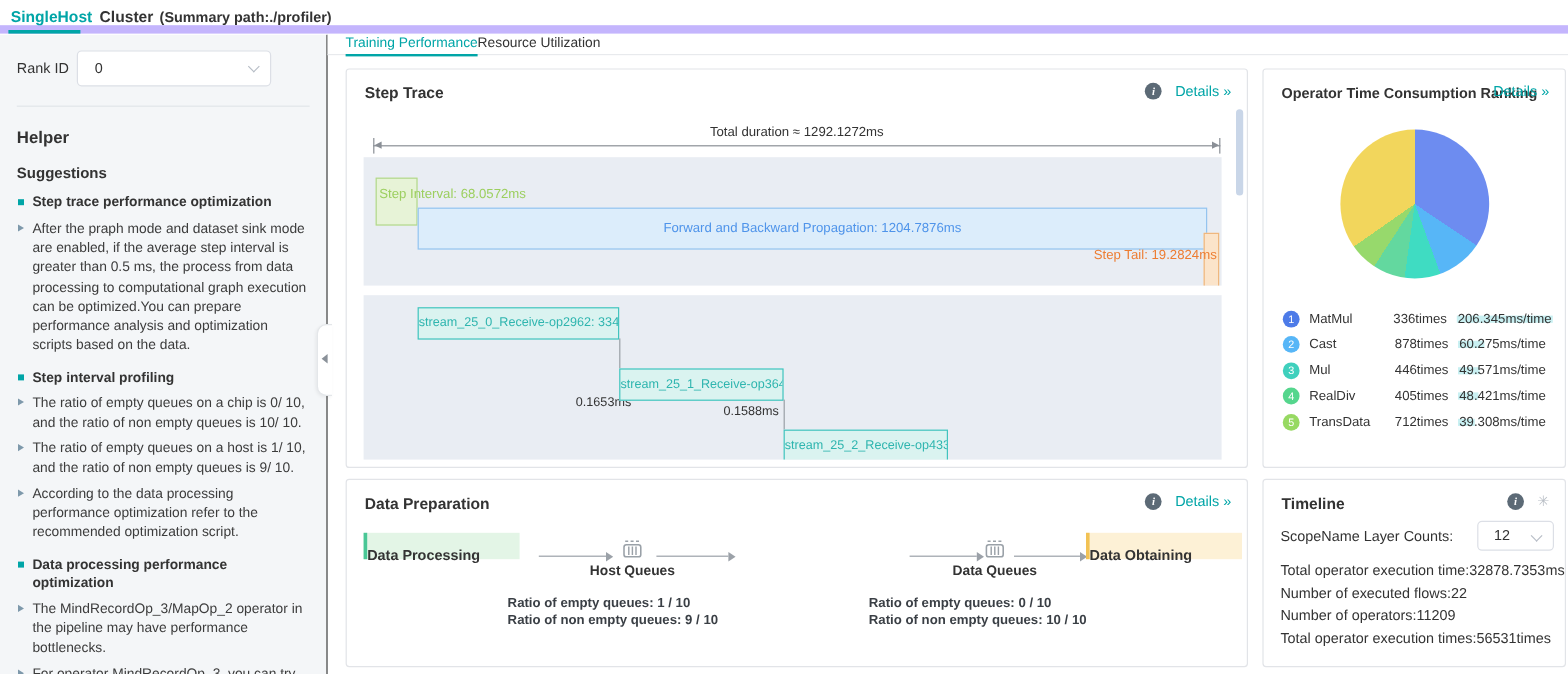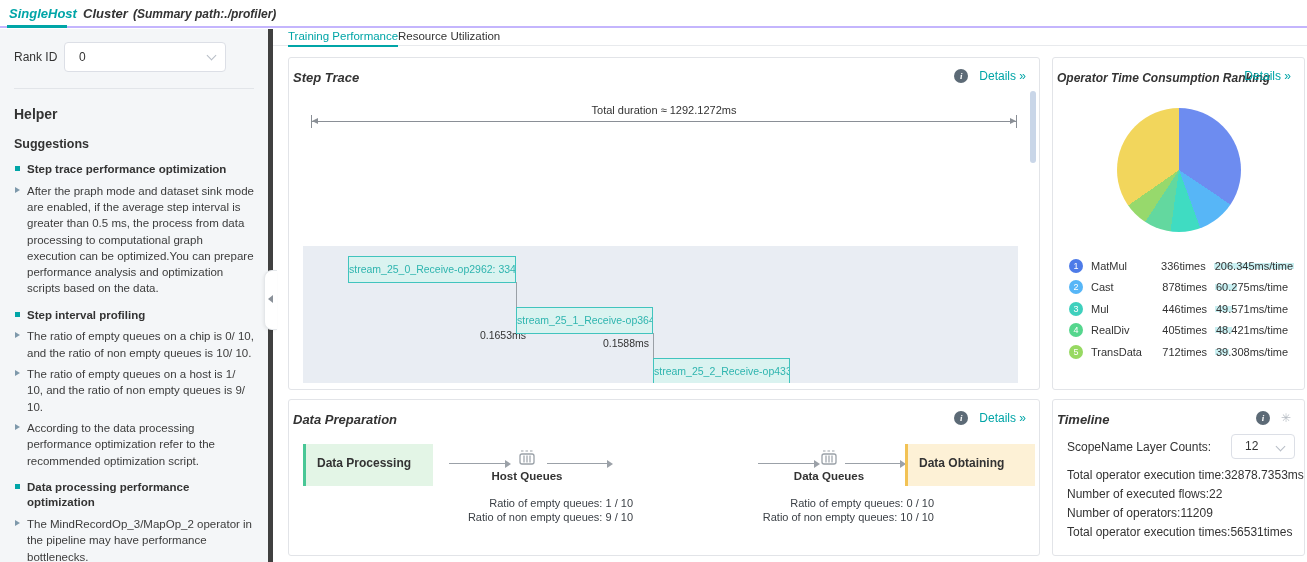--- a/index.html
+++ b/index.html
@@ -2,27 +2,27 @@
 <html><head>
 <meta charset="utf-8">
 <style>
   * { box-sizing: border-box; margin: 0; padding: 0; }
   html,body { width:1307px; height:562px; }
   body {
     position: relative; overflow: hidden; background:#fff; color:#333;
     font-family:"Liberation Sans", sans-serif; font-size:12px;
   }
   
-  .top-header { position:absolute; left:0; top:0; width:1307px; height:28px; border-bottom:2px solid #c4b5fd; background:#fff; z-index:5;font-style:italic; }
+  .top-header { position:absolute; left:0; top:0; width:1307px; height:28px; border-bottom:7px solid #c4b5fd; background:#fff; z-index:5; }
   .host-tab { position:absolute; top:6px; font-weight:bold; font-size:13px; cursor:pointer; }
   .host-tab.active { color:#00a5a7; }
   .host-underline { position:absolute; left:7px; top:25px; width:60px; height:3px; background:#00a5a7; }
   .summary-path { position:absolute; left:133px; top:7px; font-weight:bold; font-size:12px; color:#333; }
   
-  .sidebar { position:absolute; left:0; top:29px; width:273px; height:533px; background:#f4f6f8; border-right:5px solid #404040; padding:0 14px; overflow:hidden; }
+  .sidebar { position:absolute; left:0; top:29px; width:273px; height:533px; background:#f4f6f8; border-right:1px solid #404040; padding:0 14px; overflow:hidden; }
   .rank-row { margin-top:13px; display:flex; align-items:center; }
   .rank-label { width:50px; color:#333; }
   .select-box { position:relative; background:#fff; border:1px solid #dcdfe6; border-radius:4px; height:30px; width:162px; cursor:pointer; }
   .select-box .val { position:absolute; left:14px; top:0; line-height:28px; color:#333; }
   .chevron-down { position:absolute; right:10px; top:9px; width:7px; height:7px; border-right:1.4px solid #b7bdc6; border-bottom:1.4px solid #b7bdc6; transform:rotate(45deg); }
   .sidebar-divider { margin-top:16px; border-top:1px solid #e2e5e9; }
   .helper-title { margin-top:17px; font-size:14px; font-weight:bold; }
   .sugg-title { margin-top:15px; font-size:12.5px; font-weight:bold; }
   .sec-title { margin-top:11px; display:flex; align-items:flex-start; font-weight:bold; font-size:11.5px; line-height:1.35; }
   .bullet-square { flex:0 0 auto; width:5px; height:5px; background:#00a5a7; margin:4px 7px 0 1px; }
@@ -31,21 +31,21 @@
   .collapse-handle { position:absolute; left:264px; top:270px; width:13px; height:60px; background:#fff; border:1px solid #e4e7ea; border-right:none; border-radius:8px 0 0 8px; box-shadow:-1px 1px 3px rgba(0,0,0,.06); cursor:pointer; z-index:6; }
   .collapse-arrow { position:absolute; left:3px; top:24px; width:0; height:0; border-right:5px solid #8a9199; border-top:4px solid transparent; border-bottom:4px solid transparent; }
   
   .main-tabs { position:absolute; left:273px; top:29px; width:1034px; height:17px; border-bottom:1px solid #e8eaed; background:#fff; }
   .main-tab { position:absolute; top:0; font-size:11.5px; line-height:15px; cursor:pointer; color:#333; }
   .main-tab.active { color:#00a5a7; border-bottom:2px solid #00a5a7; padding-bottom:1px; }
   .tab-training { left:15px; }
   .tab-resource { left:125px; }
   
   .panel { position:absolute; background:#fff; border:1px solid #e2e4e8; border-radius:3px; }
-  .panel-title { position:absolute; left:4px; top:12px; font-size:13px; font-weight:bold; color:#333; white-space:nowrap;font-style:italic; }
+  .panel-title { position:absolute; left:15px; top:12px; font-size:13px; font-weight:bold; color:#333; white-space:nowrap; }
   .panel-actions { position:absolute; right:13px; top:11px; display:flex; align-items:center; gap:11px; }
   .info-icon { width:14px; height:14px; border-radius:50%; background:#5c6a76; color:#fff; text-align:center; font:italic bold 9px/14px "Liberation Serif", serif; cursor:pointer; }
   .info-icon::before { content:"i"; }
   .details-link { color:#00a5a7; font-size:12px; cursor:pointer; white-space:nowrap; }
   .dbl-chevron::before { content:" \00BB"; font-size:12px; }
   #step-trace { left:288px; top:57px; width:752px; height:333px; }
   #op-rank   { left:1052px; top:57px; width:253px; height:333px; }
   #data-prep { left:288px; top:399px; width:752px; height:157px; }
   #timeline  { left:1052px; top:399px; width:253px; height:157px; }
   
@@ -80,33 +80,33 @@
   .legend { position:absolute; left:16px; top:197px; width:225px; }
   .lrow { display:flex; align-items:center; height:21.5px; font-size:11px; color:#333; }
   .lrank { flex:0 0 14px; height:14px; border-radius:50%; background:#888; color:#fff; font-size:9px; line-height:14px; text-align:center; }
   .lname { margin-left:8px; width:64px; }
   .ltimes { width:52px; text-align:right; }
   .lavg { margin-left:8px; position:relative; padding:0 1px; white-space:nowrap; }
   .lavg .hl { position:absolute; left:0; top:3px; bottom:3px; width:100%; background:#c9f0f2; }
   .lavg .txt { position:relative; }
   
   .flow { position:absolute; left:14px; top:44px; width:722px; height:46px; }
-  .flow-node { position:absolute; top:0; height:42px; font-weight:bold; font-size:12px; color:#333; line-height:38px; padding-left:11px; border-left:3px solid; }
+  .flow-node { position:absolute; top:0; height:22px; font-weight:bold; font-size:12px; color:#333; line-height:38px; border-left:3px solid; }
   .n-processing   { left:0;     width:130px; background:#e3f5e6; border-color:#49c796; }
   .n-transmission { left:309px; width:140px; background:#d8ecfb; border-color:#57b0f0; }
   .n-obtaining    { left:602px; width:130px; background:#fdf1d6; border-color:#f2c254; }
   .harrow { position:absolute; top:19px; height:1px; background:#9ba1a8; }
   .harrow::after { content:""; position:absolute; right:-6px; top:-3.5px; border-left:6px solid #9ba1a8; border-top:4px solid transparent; border-bottom:4px solid transparent; }
   .a1 { left:146px; width:56px; } .a2 { left:244px; width:60px; }
   .a3 { left:455px; width:56px; } .a4 { left:542px; width:55px; }
   .queue-icon { position:absolute; top:4px; width:20px; height:20px; }
   .qi1 { left:214px; } .qi2 { left:516px; }
   .q-label { position:absolute; top:26px; width:110px; text-align:center; font-weight:bold; font-size:11.5px; color:#333; }
   .ql1 { left:169px; } .ql2 { left:471px; }
-  .ratio-block { position:absolute; top:97px; width:210px; text-align:right; font-size:11px; color:#3a3f45; line-height:13.5px; }
+  .ratio-block { position:absolute; top:97px; width:210px; text-align:left; font-size:11px; color:#3a3f45; line-height:13.5px;font-weight:bold; }
   .rb1 { left:134px; } .rb2 { left:435px; }
   
   .spinner-icon { color:#b8bec5; font-size:12px; line-height:14px; }
   .scope-row { position:absolute; left:14px; top:34px; display:flex; align-items:center; }
   .scope-label { font-size:12px; color:#333; }
   .scope-select { width:64px; height:25px; margin-left:20px; }
   .scope-select .val { left:13px; line-height:23px; }
   .scope-select .chevron-down { top:8px; }
   .tstat { position:absolute; left:14px; font-size:12px; color:#333; white-space:nowrap; }
   .ts1 { top:68px; } .ts2 { top:87px; } .ts3 { top:106px; } .ts4 { top:125px; }
@@ -172,20 +172,27 @@
     <span class="details-link"><span>Details</span><span class="dbl-chevron"></span></span>
   </div>
 
   <div class="duration-wrap">
     <div class="total-label">Total duration ≈ 1292.1272ms</div>
     <div class="duration-line"></div>
     <span class="ah ah-left"></span>
     <span class="ah ah-right"></span>
   </div>
 
+  <div class="trace-area" id="trace-row1">
+    <div class="box-step-interval"></div>
+    <div class="lbl-step-interval">Step Interval: 68.0572ms</div>
+    <div class="box-fpbp">Forward and Backward Propagation: 1204.7876ms</div>
+    <div class="box-step-tail"></div>
+    <div class="lbl-step-tail">Step Tail: 19.2824ms</div>
+  </div>
 
   <div class="trace-area" id="trace-row2">
     <div class="sbox s1">stream_25_0_Receive-op2962: 334.5943ms</div>
     <div class="vconn c1"></div>
     <div class="gap-lbl g1">0.1653ms</div>
     <div class="sbox s2">stream_25_1_Receive-op3648: 241...</div>
     <div class="vconn c2"></div>
     <div class="gap-lbl g2">0.1588ms</div>
     <div class="sbox s3">stream_25_2_Receive-op4332: 240...</div>
   </div>

